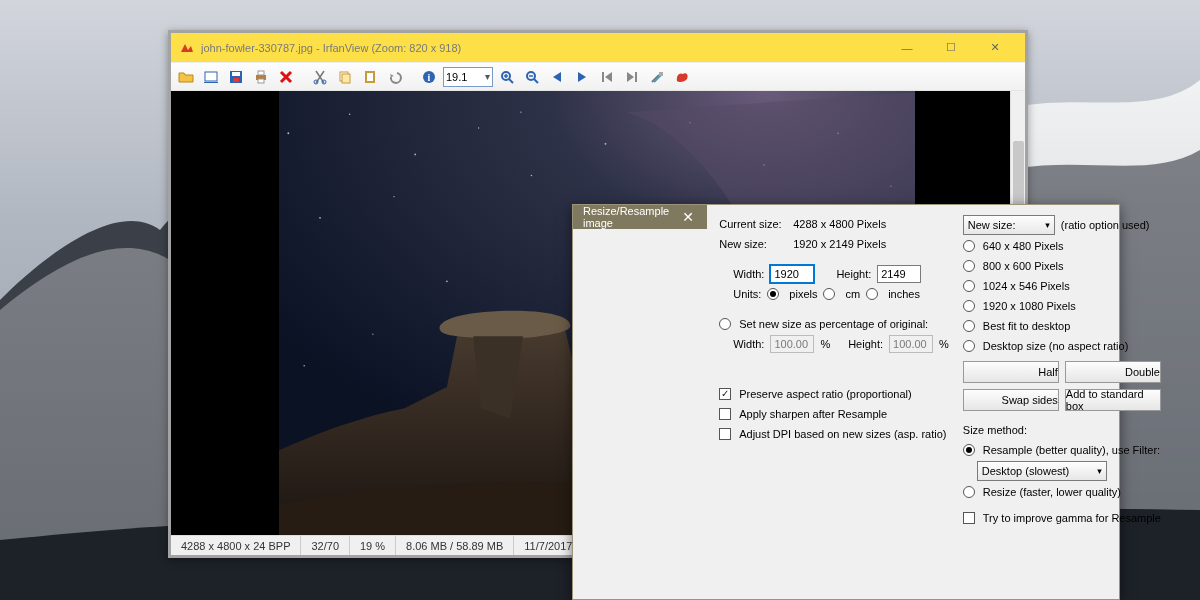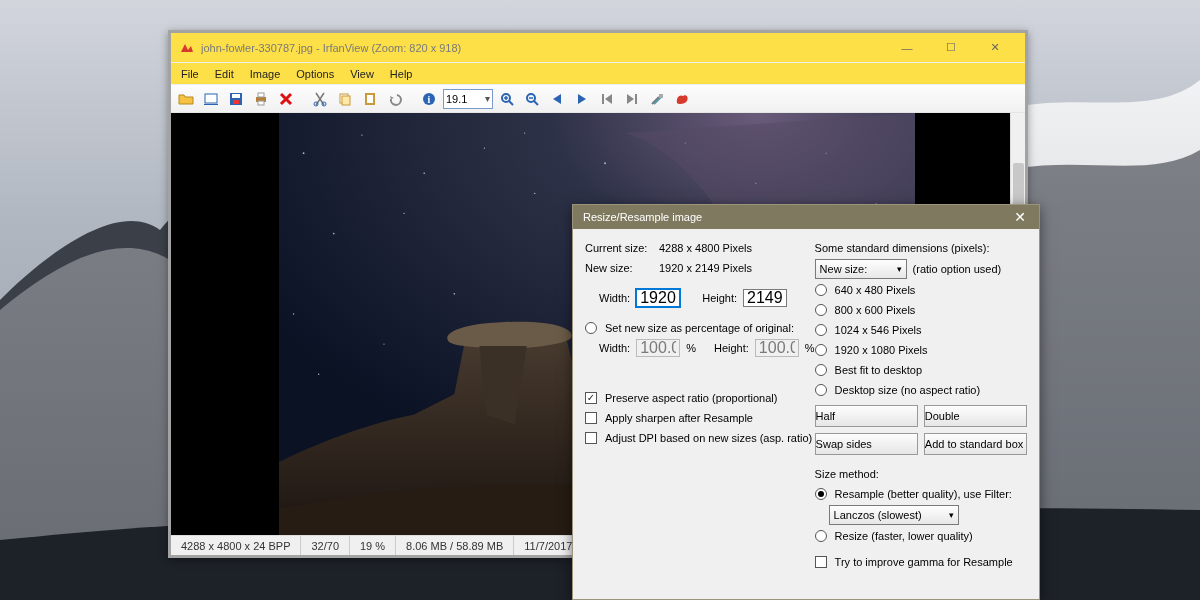--- a/index.html
+++ b/index.html
@@ -37,45 +37,45 @@
 .viewport{flex:1;background:#000;display:flex;justify-content:center;align-items:flex-start;overflow:hidden;position:relative;padding:0 110px 0 108px}
 .photo{width:100%;height:100%}
 .statusbar{height:20px;background:#f0f0f0;border-top:1px solid #ddd;display:flex;align-items:center;font-size:11px;color:#333}
 .statusbar .cell{padding:0 10px;border-right:1px solid #ccc;height:100%;display:flex;align-items:center}
 .statusbar .cell:last-child{border-right:none}
 .scrollbar-v{position:absolute;right:-1px;top:0;bottom:0;width:16px;background:#f0f0f0;border-left:1px solid #ddd}
 .scrollbar-v .thumb{position:absolute;left:2px;right:2px;top:50px;height:120px;background:#c8c8c8;border-radius:2px}
 
 
 .dialog{
-  position:absolute; left:572px; top:204px; width:468px; height:396px;
+  position:absolute; left:572px; top:204px; width:548px; height:396px;
   background:#f0f0f0; border:1px solid #9b947b; box-shadow:0 3px 12px rgba(0,0,0,.5);
-  display:flex; flex-direction:column; font-size:11px; color:#000;
+  display:flex; font-size:11px; color:#000;
 }
 .dialog .titlebar2{height:24px;background:#7f7a5f;color:#fff;display:flex;align-items:center;padding:0 10px}
 .dialog .titlebar2 .title{flex:1}
 .dialog .titlebar2 .close{width:38px;height:24px;display:flex;align-items:center;justify-content:center;font-size:14px;margin-right:-10px}
-.dialog .body{flex:1;display:flex;padding:10px 12px 4px 12px;}
+.dialog .body{flex:1;display:flex;padding:10px 12px 4px 12px;gap:14px}
 .col{display:flex;flex-direction:column}
 .col.left{flex:0 0 208px}
 .col.right{flex:1}
 .row{display:flex;align-items:center;min-height:18px;margin-bottom:2px;gap:4px;white-space:nowrap}
 .row.gap6{gap:6px}
 .label{color:#000}
 .hint{color:#000}
 .radio,.check{width:12px;height:12px;border:1px solid #555;background:#fff;display:inline-block;flex-shrink:0;margin-right:4px}
 .radio{border-radius:50%}
 .radio.checked::after{content:'';display:block;width:6px;height:6px;background:#000;border-radius:50%;margin:2px}
 .check.checked::after{content:'✓';display:block;font-size:10px;line-height:10px;color:#222;text-align:center}
-.textin{height:18px;border:1px solid #7a7a7a;background:#fff;padding:0 3px;font-size:16px}
+.textin{height:18px;border:1px solid #7a7a7a;background:#fff;padding:0 3px;font-size:11px}
 .textin.ro{background:#f0f0f0;color:#7a7a7a;border-color:#bbb}
 .textin.active{border:1px solid #0078d7;outline:1px solid #0078d7}
 .sel{height:20px;border:1px solid #7a7a7a;background:linear-gradient(#fefefe,#e7e7e7);padding:0 4px;display:flex;align-items:center;font-size:11px;width:112px}
 .sel .chev{margin-left:auto;font-size:9px}
-.dlg-btn{height:22px;min-width:90px;border:1px solid #999;background:linear-gradient(#fdfdfd,#e6e6e6);display:flex;align-items:center;justify-content:flex-start}
+.dlg-btn{height:22px;min-width:90px;border:1px solid #999;background:linear-gradient(#fdfdfd,#e6e6e6);display:flex;align-items:center;justify-content:flex-end}
 .dlg-buttons{display:flex;justify-content:center;gap:60px;padding:8px 0 14px 0}
 .spacer{height:10px}
 .btn-grid{display:grid;grid-template-columns:1fr 1fr;gap:6px}
 .btn-grid .dlg-btn{min-width:0}
 </style>
 </head>
 <body>
 
 <div class="desktop-bg">
 <svg viewBox="0 0 1200 600" preserveAspectRatio="xMidYMid slice">
@@ -108,28 +108,20 @@
         </svg>
     </span>
     <span class="title">john-fowler-330787.jpg - IrfanView (Zoom: 820 x 918)</span>
     <div class="win-ctrls">
       <div class="ctrl">—</div>
       <div class="ctrl">☐</div>
       <div class="ctrl">✕</div>
     </div>
   </div>
 
-  <div class="menubar">
-    <span>File</span>
-    <span>Edit</span>
-    <span>Image</span>
-    <span>Options</span>
-    <span>View</span>
-    <span>Help</span>
-  </div>
 
   <div class="toolbar">
     <div class="tbtn">
         <svg viewBox="0 0 16 16">
           <path d="M1 4h5l1 2h8v7H1z" fill="#f5c242" stroke="#b58a1f"></path>
         </svg>
       </div>
     <div class="tbtn">
         <svg viewBox="0 0 16 16">
           <rect x="2" y="3" width="12" height="9" fill="#fff" stroke="#2b64b3"></rect>
@@ -317,20 +309,29 @@
         </div>
       <div class="spacer"></div>
 
       <div class="row gap6" style="padding-left:14px">
         <span>Width:</span>
         <input class="textin active" style="width: 44px;" value="1920">
         <span style="width:10px"></span>
         <span>Height:</span>
         <input class="textin" style="width: 44px;" value="2149">
       </div>
+      <div class="row gap6" style="padding-left:14px">
+        <span>Units:</span>
+        <span class="radio checked"></span>
+          <span>pixels</span>
+        <span class="radio"></span>
+          <span>cm</span>
+        <span class="radio"></span>
+          <span>inches</span>
+      </div>
       <div class="spacer"></div>
 
       <div class="row">
           <span class="radio"></span>
           <span>Set new size as percentage of original:</span>
         </div>
       <div class="row gap6" style="padding-left:14px">
         <span>Width:</span>
         <input class="textin ro" style="width: 44px;" value="100.00">
         <span>%</span>
@@ -352,23 +353,20 @@
           <span class="check"></span>
           <span>Apply sharpen after Resample</span>
         </div>
       <div class="row">
           <span class="check"></span>
           <span>Adjust DPI based on new sizes (asp. ratio)</span>
         </div>
     </div>
 
     <div class="col right">
-      <div class="row">
-          <span>Some standard dimensions (pixels):</span>
-        </div>
       <div class="row gap6">
         <div class="sel" style="width:92px">
           <span>New size:</span>
           <span class="chev">▾</span>
         </div>
         <span class="hint">(ratio option used)</span>
       </div>
       <div class="row">
           <span class="radio"></span>
           <span>640 x 480 Pixels</span>
@@ -412,21 +410,21 @@
       <div class="spacer"></div>
       <div class="row">
           <span>Size method:</span>
         </div>
       <div class="row">
           <span class="radio checked"></span>
           <span>Resample (better quality), use Filter:</span>
         </div>
       <div class="row" style="padding-left:14px">
         <div class="sel" style="width:130px">
-          <span>Lanczos (slowest)</span>
+          <span>Desktop (slowest)</span>
           <span class="chev">▾</span>
         </div>
       </div>
       <div class="row">
           <span class="radio"></span>
           <span>Resize (faster, lower quality)</span>
         </div>
       <div style="height:6px"></div>
       <div class="row">
           <span class="check"></span>

